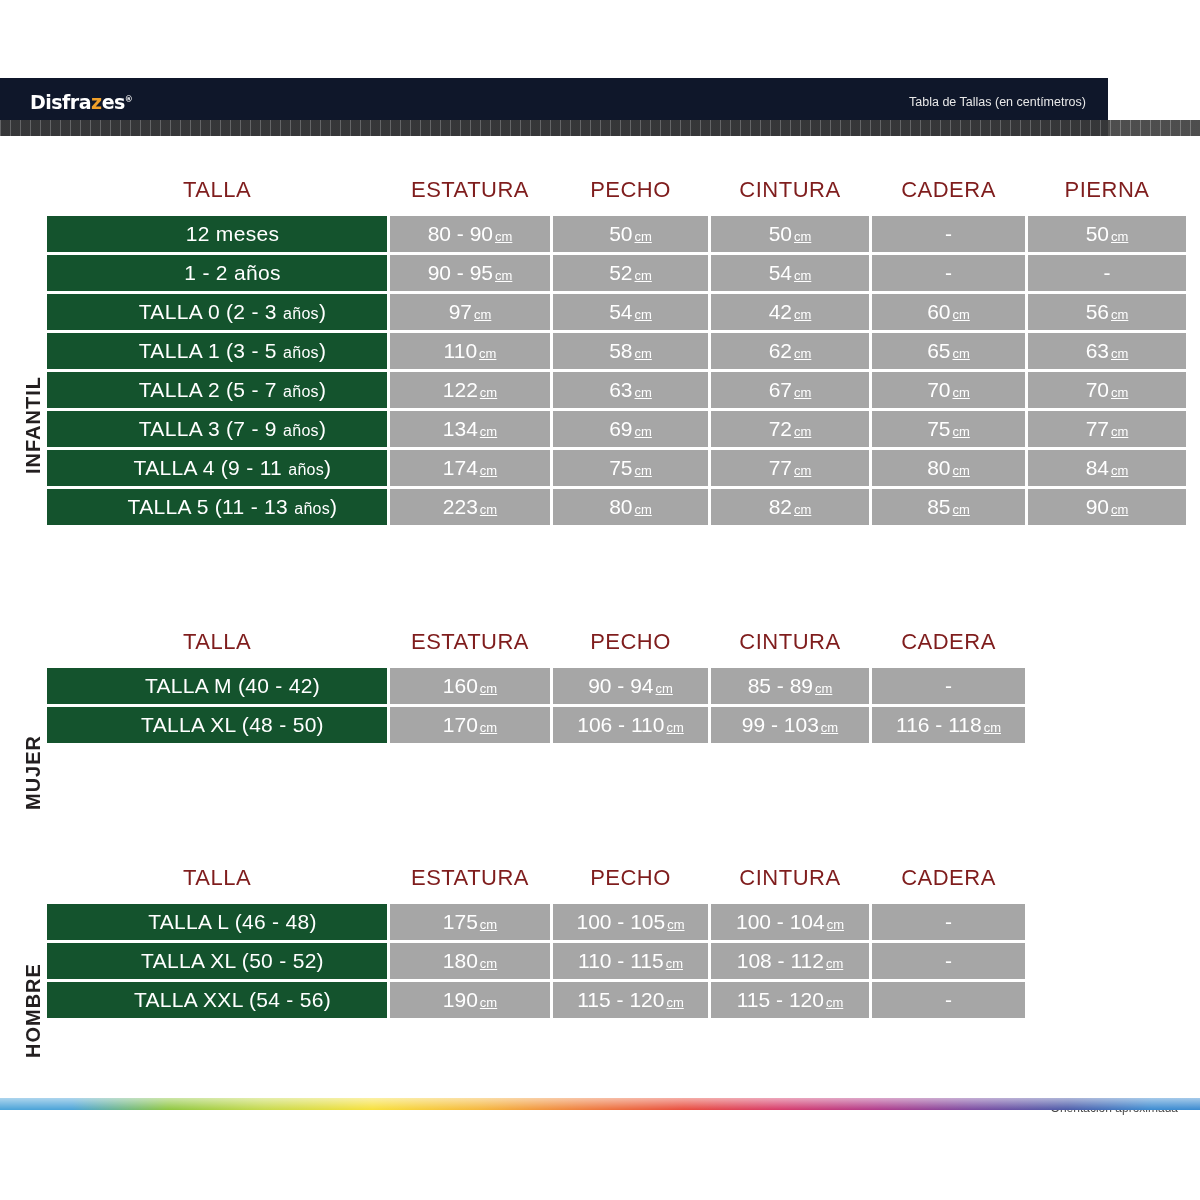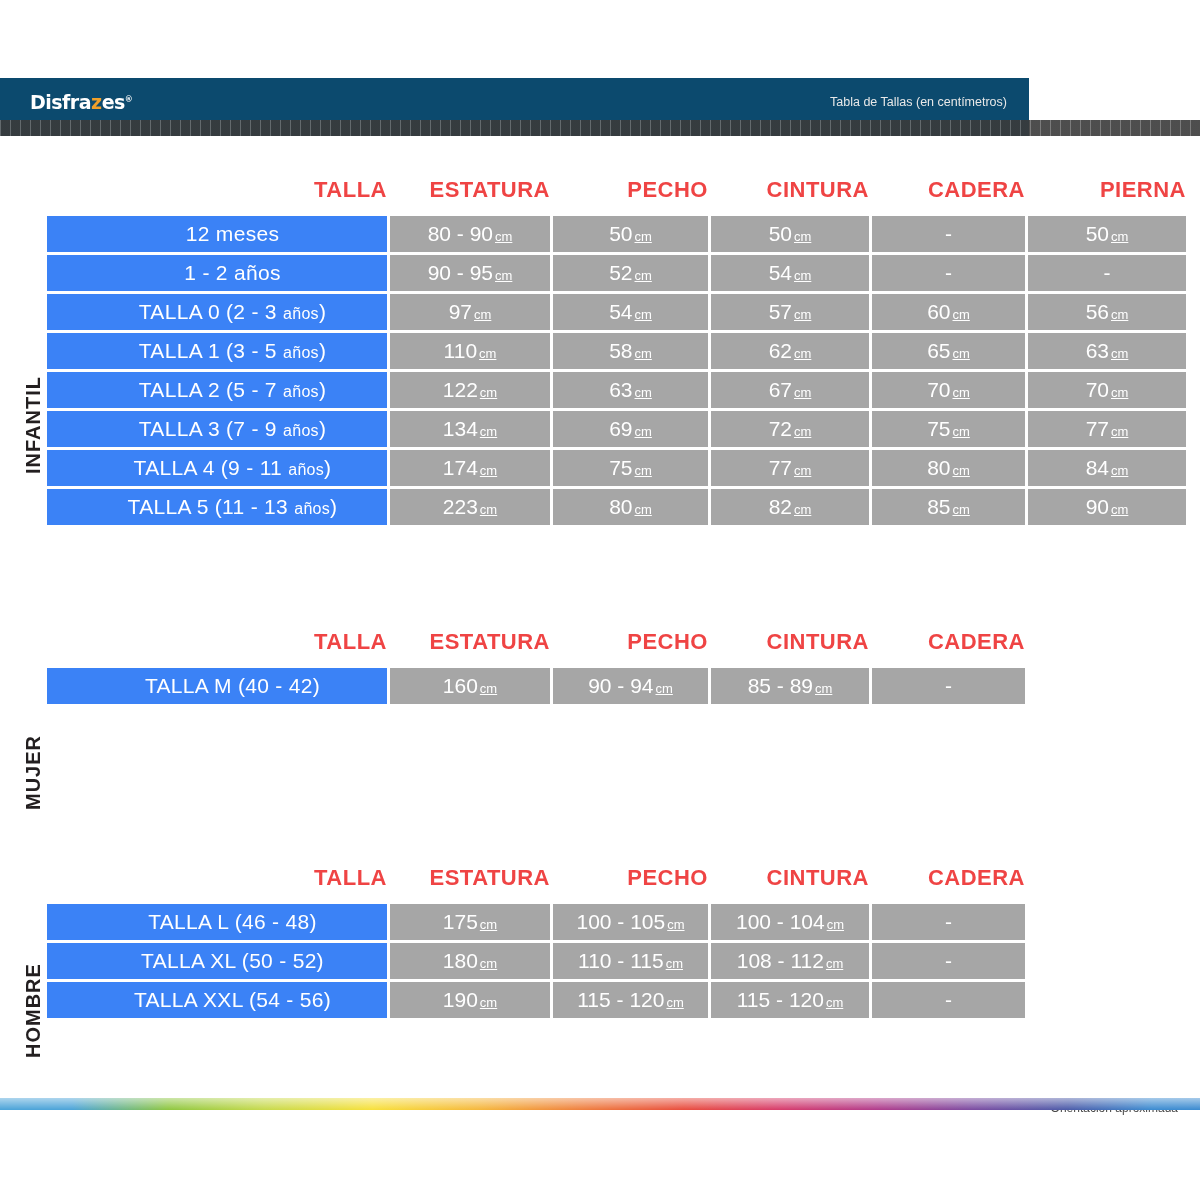--- a/index.html
+++ b/index.html
@@ -12,23 +12,23 @@
     height: 1200px;
     font-family: "Liberation Sans", sans-serif;
     overflow: hidden;
     position: relative;
   }
 
   
   .topbar {
     position: absolute;
     top: 78px; left: 0;
-    width: 1029px;
+    width: 1108px;
     height: 58px;
-    background: #0c4a6e;
+    background: #0f172a;
     color: #ffffff;
   }
   .logo {
     position: absolute;
     left: 30px;
     top: 13px;
     font-size: 19px;
     font-weight: bold;
     letter-spacing: -0.5px;
     color: #ffffff;
@@ -78,38 +78,38 @@
   }
   table.sizes {
     border-collapse: separate;
     border-spacing: 3px 3px;
     position: absolute;
     left: 44px;
     table-layout: fixed;
   }
   table.sizes th {
     font-size: 22px;
-    font-weight: bold;
-    color: #ef4444;
+    font-weight: normal;
+    color: #7f1d1d;
     padding: 4px 0 10px 0;
-    text-align: right;
+    text-align: center;
     font-family: "Liberation Sans", sans-serif;
     letter-spacing: 0.5px;
   }
   table.sizes td {
     height: 34px;
     text-align: center;
     color: #ffffff;
     font-size: 21px;
     font-family: "Liberation Sans", sans-serif;
     vertical-align: middle;
     white-space: nowrap;
   }
   td.namecell {
-    background: #3b82f6;
+    background: #14532d;
     font-size: 21px;
     letter-spacing: 0.3px;
     padding-left: 32px;
   }
   td.valcell {
     background: #a6a6a6;
   }
   td.valcell.dash { color: #ffffff; }
   .unit {
     font-size: 13px;
@@ -203,21 +203,21 @@
           <td class="valcell"><span>90 - 95</span><span class="unit">cm</span></td>
           <td class="valcell"><span>52</span><span class="unit">cm</span></td>
           <td class="valcell"><span>54</span><span class="unit">cm</span></td>
           <td class="valcell dash"><span>-</span></td>
           <td class="valcell dash"><span>-</span></td>
         </tr>
         <tr>
           <td class="namecell"><span>TALLA 0 (2 - 3 </span><span class="agesmall">años</span><span>)</span></td>
           <td class="valcell"><span>97</span><span class="unit">cm</span></td>
           <td class="valcell"><span>54</span><span class="unit">cm</span></td>
-          <td class="valcell"><span>57</span><span class="unit">cm</span></td>
+          <td class="valcell"><span>42</span><span class="unit">cm</span></td>
           <td class="valcell"><span>60</span><span class="unit">cm</span></td>
           <td class="valcell"><span>56</span><span class="unit">cm</span></td>
         </tr>
         <tr>
           <td class="namecell"><span>TALLA 1 (3 - 5 </span><span class="agesmall">años</span><span>)</span></td>
           <td class="valcell"><span>110</span><span class="unit">cm</span></td>
           <td class="valcell"><span>58</span><span class="unit">cm</span></td>
           <td class="valcell"><span>62</span><span class="unit">cm</span></td>
           <td class="valcell"><span>65</span><span class="unit">cm</span></td>
           <td class="valcell"><span>63</span><span class="unit">cm</span></td>
@@ -278,20 +278,27 @@
       </tr>
     </thead>
     <tbody id="body-1">
         <tr>
           <td class="namecell">TALLA M (40 - 42)</td>
           <td class="valcell"><span>160</span><span class="unit">cm</span></td>
           <td class="valcell"><span>90 - 94</span><span class="unit">cm</span></td>
           <td class="valcell"><span>85 - 89</span><span class="unit">cm</span></td>
           <td class="valcell dash"><span>-</span></td>
         </tr>
+        <tr>
+          <td class="namecell">TALLA XL (48 - 50)</td>
+          <td class="valcell"><span>170</span><span class="unit">cm</span></td>
+          <td class="valcell"><span>106 - 110</span><span class="unit">cm</span></td>
+          <td class="valcell"><span>99 - 103</span><span class="unit">cm</span></td>
+          <td class="valcell"><span>116 - 118</span><span class="unit">cm</span></td>
+        </tr>
       </tbody>
   </table>
 </div>
 
 <div class="block" style="top:858px;height:210px;">
   <div class="side-label" style="top:78px;height:150px;">HOMBRE</div>
   <table class="sizes" style="top:0px;width:976px;">
     <colgroup>
       <col style="width:340px">
         <col style="width:160px">

